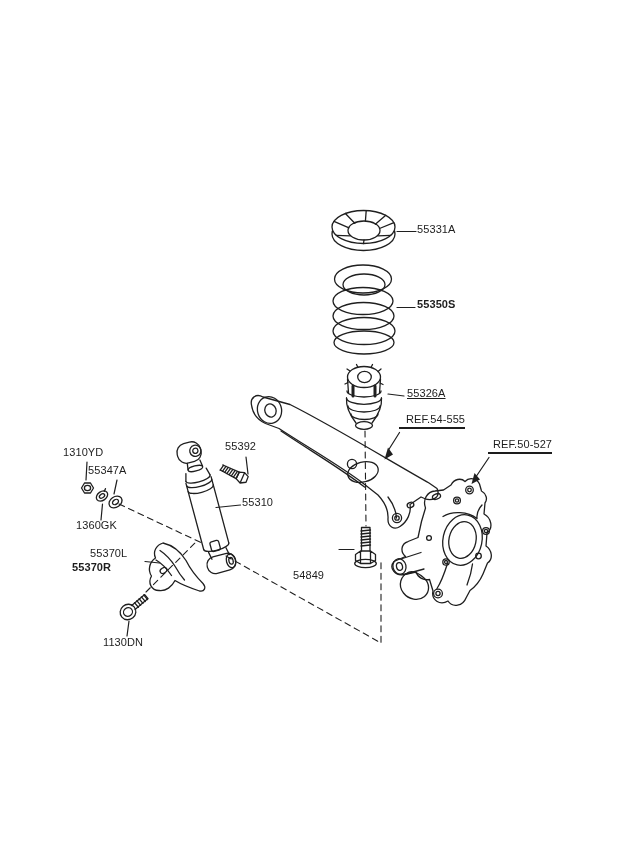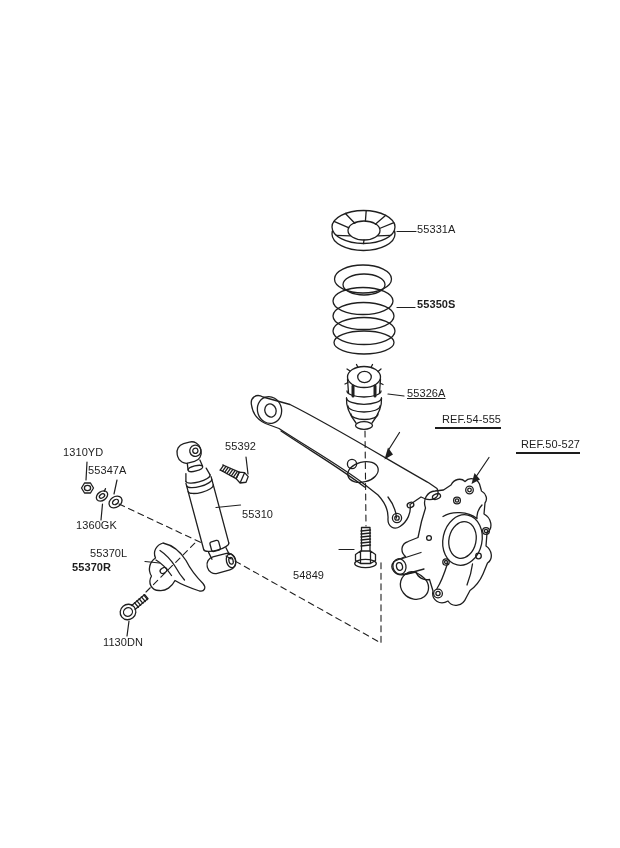--- a/index.html
+++ b/index.html
@@ -16,22 +16,22 @@
     font-size:11px;
     line-height:1.05;
     color:#1d1d1d;
     white-space:nowrap;
     letter-spacing:0.1px;
   }
   .lbl.ref {
     border-bottom:2px solid #1d1d1d;
     padding-bottom:1px;
   }
-  .lbl.ref54 { padding-left:7px;margin-left:36px; }
-  .lbl.ref50 { padding-left:5px;margin-left:28px; }
+  .lbl.ref54 { padding-left:7px; }
+  .lbl.ref50 { padding-left:5px; }
 </style>
 </head>
 <body>
 
 <div class="stage">
 
   <svg width="620" height="848" viewBox="0 0 620 848">
     <g stroke="#1f1f1f" fill="none" stroke-width="1.3" stroke-linecap="round" stroke-linejoin="round">
 
       <g>
@@ -215,21 +215,21 @@
 
     </g>
   </svg>
 
   <div class="lbl" style="left:417px; top:224px;">55331A</div>
   <div class="lbl" style="left:417px; top:299px;font-weight:bold;">55350S</div>
   <div class="lbl" style="left:407px; top:388px;text-decoration:underline;">55326A</div>
   <div class="lbl ref ref54" style="left:399px; top:414px;">REF.54-555</div>
   <div class="lbl ref ref50" style="left:488px; top:439px;">REF.50-527</div>
   <div class="lbl" style="left:225px; top:441px;">55392</div>
-  <div class="lbl" style="left:242px; top:497px;margin-top:12px;">55310</div>
+  <div class="lbl" style="left:242px; top:497px;">55310</div>
   <div class="lbl" style="left:63px; top:447px;">1310YD</div>
   <div class="lbl" style="left:88px; top:465px;">55347A</div>
   <div class="lbl" style="left:76px; top:520px;">1360GK</div>
   <div class="lbl" style="left:90px; top:548px;">55370L</div>
   <div class="lbl" style="left:72px; top:562px;font-weight:bold;">55370R</div>
   <div class="lbl" style="left:103px; top:637px;">1130DN</div>
   <div class="lbl" style="left:293px; top:570px;">54849</div>
 
 </div>
 

